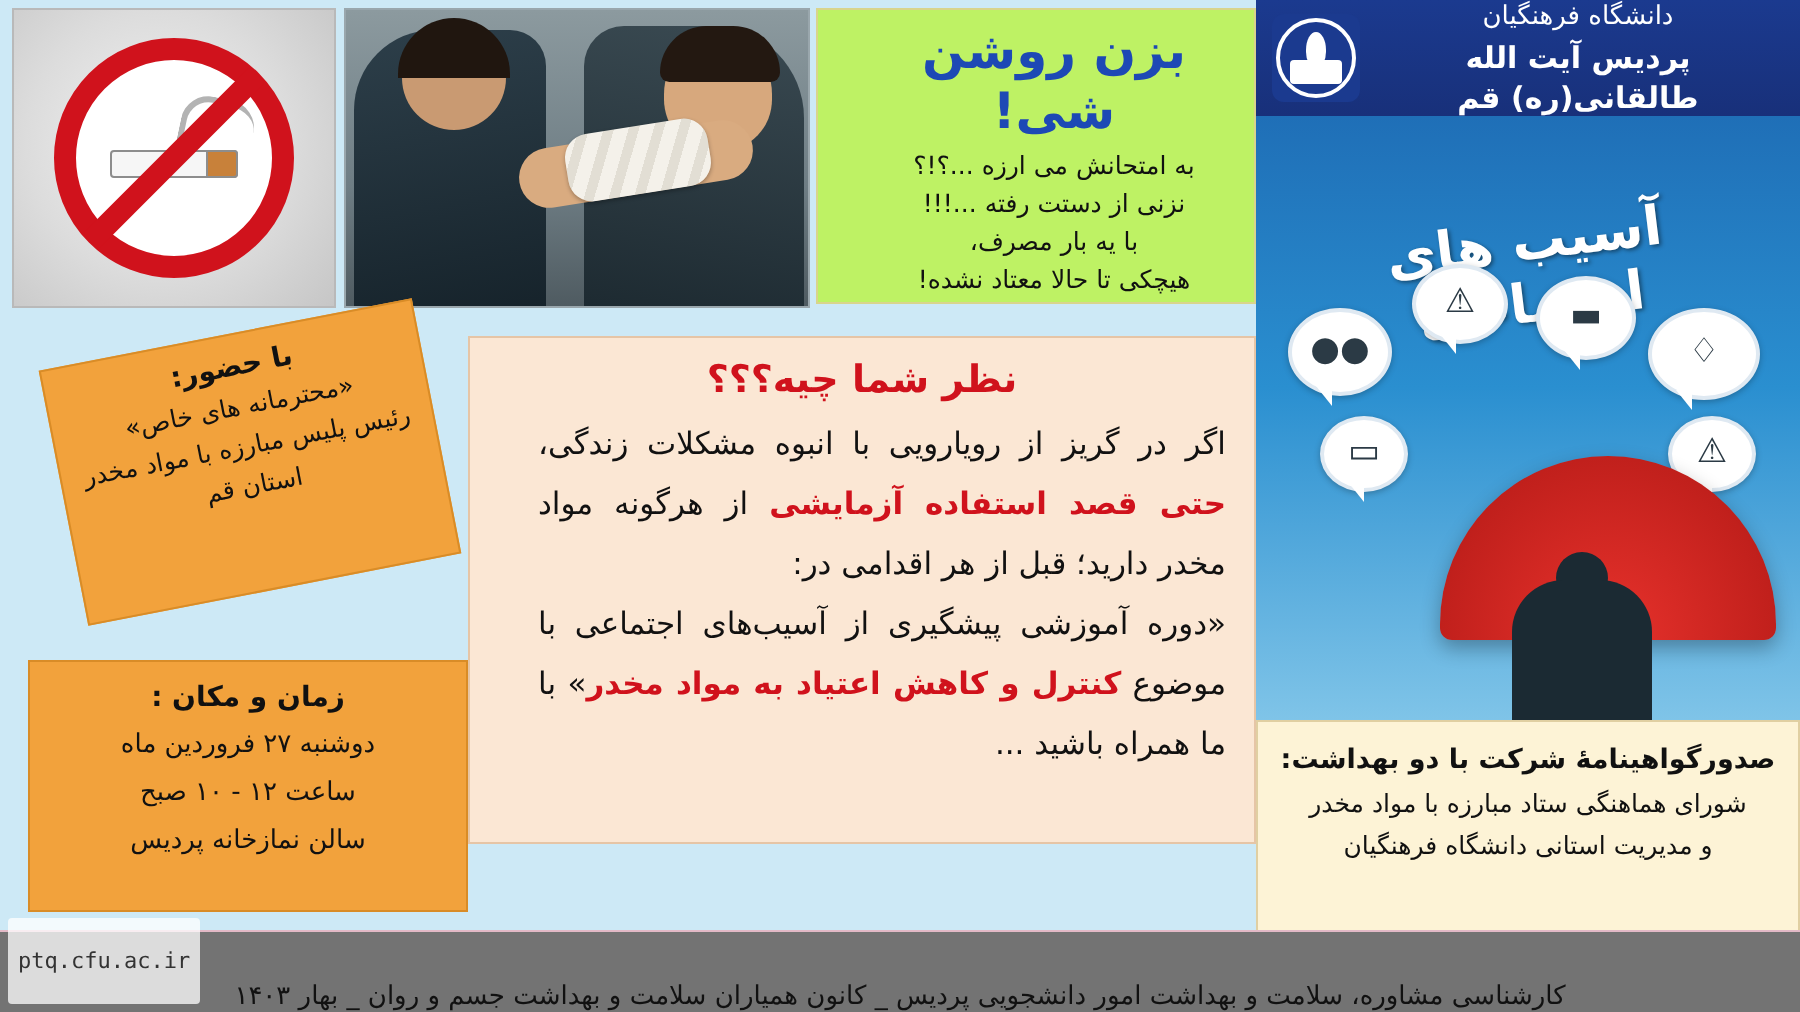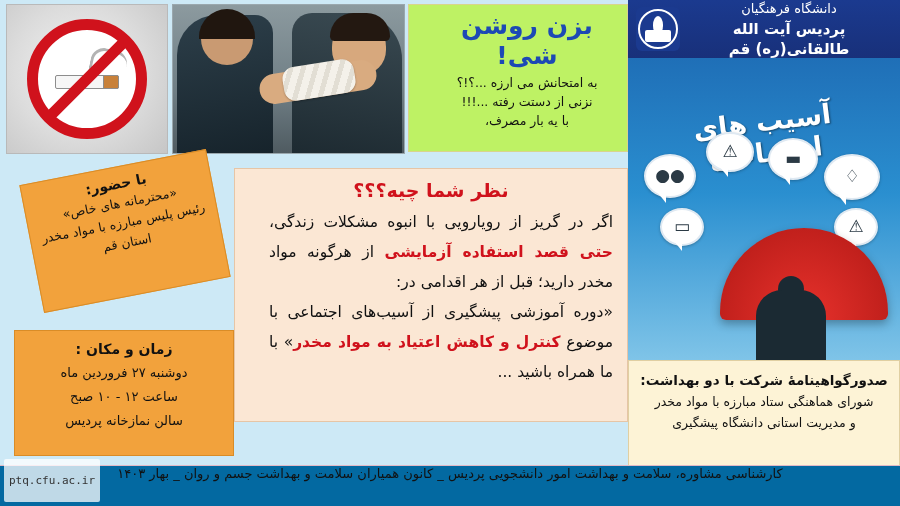--- a/index.html
+++ b/index.html
@@ -222,22 +222,22 @@
     position:absolute;left:14px;top:330px;width:220px;height:126px;
     background:#f2a23c;border:1px solid #d98c27;
     box-sizing:border-box;padding:6px 8px;direction:rtl;text-align:center;
   }
   .time-title{font-size:14px;font-weight:bold;color:#111;line-height:24px;}
   .time-line{font-size:13px;color:#111;line-height:24px;}
 
   
   .bottom-bar{
     position:absolute;left:0;bottom:0;width:900px;height:40px;
-    background:#0369a1;border-top:1px solid #e2b9c6;
-    display:flex;align-items:flex-start;justify-content:center;direction:rtl;
+    background:#737373;border-top:1px solid #e2b9c6;
+    display:flex;align-items:flex-end;justify-content:center;direction:rtl;
   }
   .bottom-text{font-size:13px;color:#111;}
   .site-badge{
     position:absolute;left:4px;bottom:4px;
     background:rgba(255,255,255,.75);color:#333;font-size:11px;
     padding:15px 5px;border-radius:2px;font-family:"DejaVu Sans Mono","Liberation Mono",monospace;
   }
 </style>
 </head>
 <body>
@@ -264,20 +264,21 @@
     <div class="pb-arm"></div>
     <div class="pb-bandage"></div>
   </div>
 
   <div class="headline-box">
     <div class="headline-title">بزن روشن شی!</div>
     <div class="headline-lines">
       <div>به امتحانش می ارزه ...؟!؟</div>
       <div>نزنی از دستت رفته ...!!!</div>
       <div>با یه بار مصرف،</div>
+      <div>هیچکی تا حالا معتاد نشده!</div>
     </div>
   </div>
 
   <div class="uni-header">
     <div class="uni-texts">
       <div class="uni-l1">دانشگاه فرهنگیان</div>
       <div class="uni-l2">پردیس آیت الله طالقانی(ره) قم</div>
     </div>
     <div class="uni-logo">
       <div class="ring"></div>
@@ -310,21 +311,21 @@
 
     <div class="umbrella"></div>
     <div class="umbrella-stick"></div>
     <div class="silhouette-head"></div>
     <div class="silhouette"></div>
   </div>
 
   <div class="cert-box">
     <div class="cert-title">صدورگواهینامهٔ شرکت با دو بهداشت:</div>
     <div class="cert-line">شورای هماهنگی ستاد مبارزه با مواد مخدر</div>
-    <div class="cert-line">و مدیریت استانی دانشگاه پیشگیری</div>
+    <div class="cert-line">و مدیریت استانی دانشگاه فرهنگیان</div>
   </div>
 
   <div class="main-box">
     <div class="main-title">نظر شما چیه؟؟؟</div>
     <div class="main-p">
       <span>اگر در گریز از رویارویی با انبوه مشکلات زندگی، </span><span class="hl-red">حتی قصد استفاده آزمایشی</span><span> از هرگونه مواد مخدر دارید؛ قبل از هر اقدامی در:</span>
     </div>
     <div class="main-p">
       <span>«دوره آموزشی پیشگیری از آسیب‌های اجتماعی با موضوع </span><span class="hl-red">کنترل و کاهش اعتیاد به مواد مخدر</span><span>» با ما همراه باشید ...</span>
     </div>

